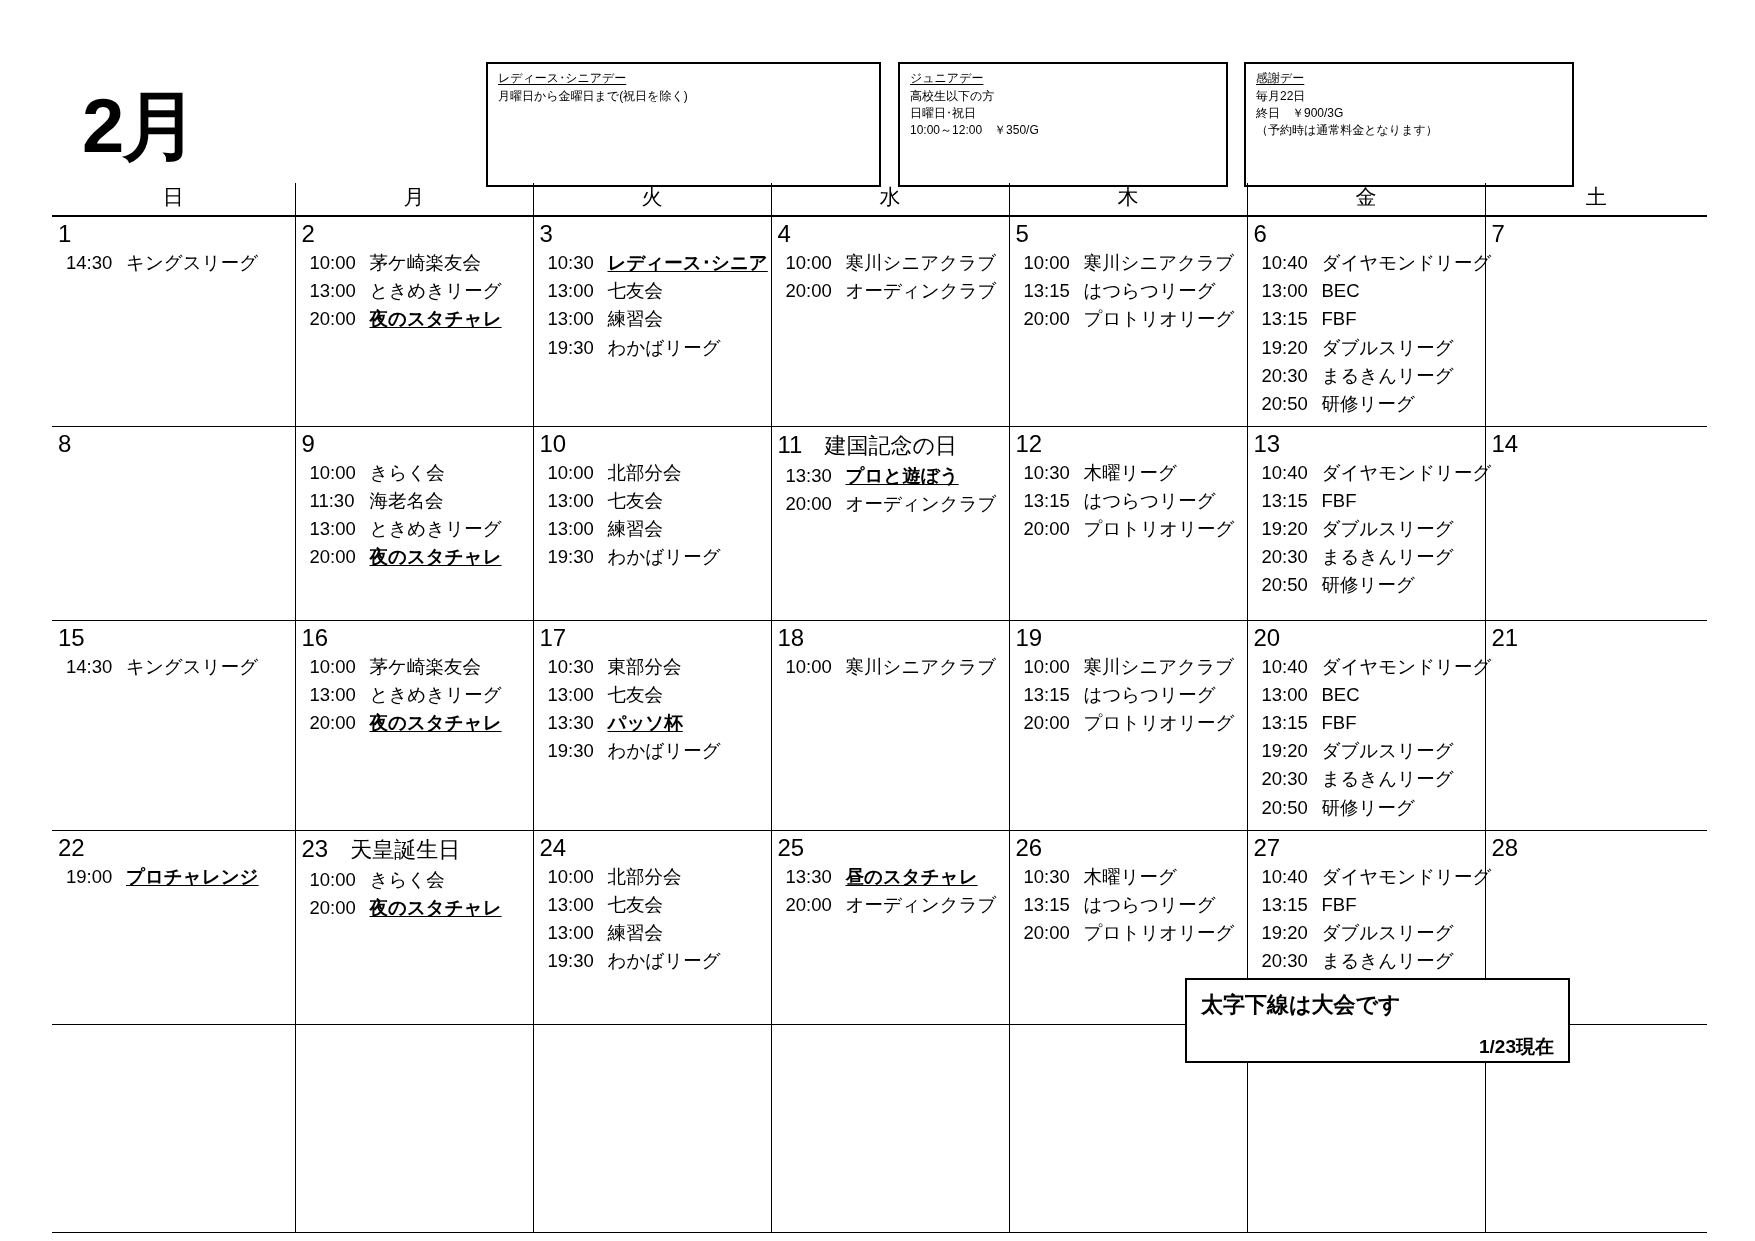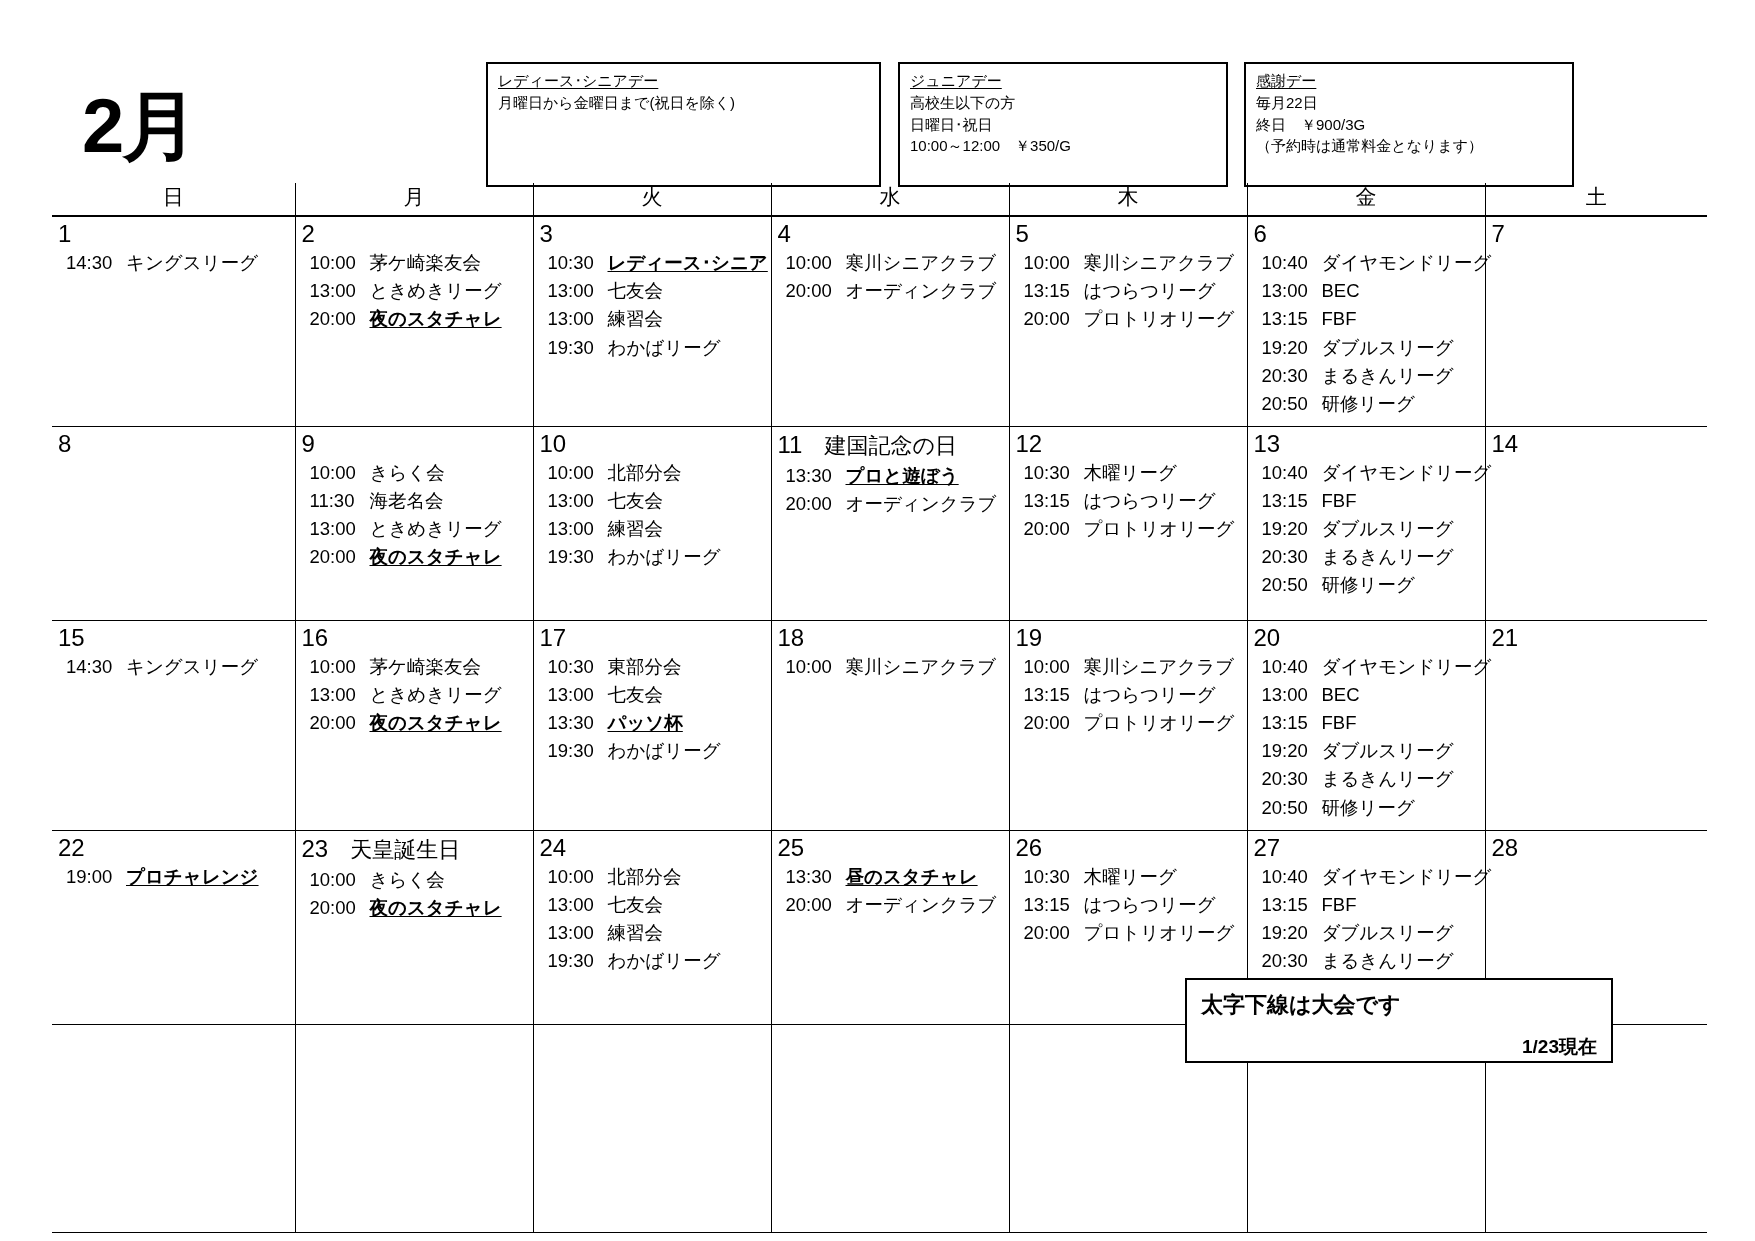--- a/index.html
+++ b/index.html
@@ -47,21 +47,21 @@
     font-size: 36px;
     font-weight: bold;
     line-height: 1.35;
     letter-spacing: 1px;
   }
 
   .note-box {
     position: absolute;
     border: 2px solid #000;
     padding: 6px 10px 4px 10px;
-    font-size: 15px;
+    font-size: 12px;
     line-height: 1.42;
   }
   .note-box .note-title {
     text-decoration: underline;
     text-underline-offset: 2px;
     margin-bottom: 1px;
   }
   #note-ladies { left: 434px; top: 16px; width: 395px; height: 125px; }
   #note-junior { left: 846px; top: 16px; width: 330px; height: 125px; }
   #note-thanks { left: 1192px; top: 16px; width: 330px; height: 125px; }
@@ -130,21 +130,21 @@
     font-weight: bold;
     text-decoration: underline;
     text-underline-offset: 2px;
   }
 
   
   .legend {
     position: absolute;
     left: 1185px;
     top: 978px;
-    width: 428px;
+    width: 385px;
     height: 85px;
     border: 2.5px solid #000;
     background: #fff;
     padding: 10px 14px;
   }
   .legend .l1 { font-size: 22px; font-weight: bold; }
   .legend .l2 { font-size: 19px; font-weight: bold; text-align: right; margin-top: 14px; }
 </style>
 </head>
 <body>

